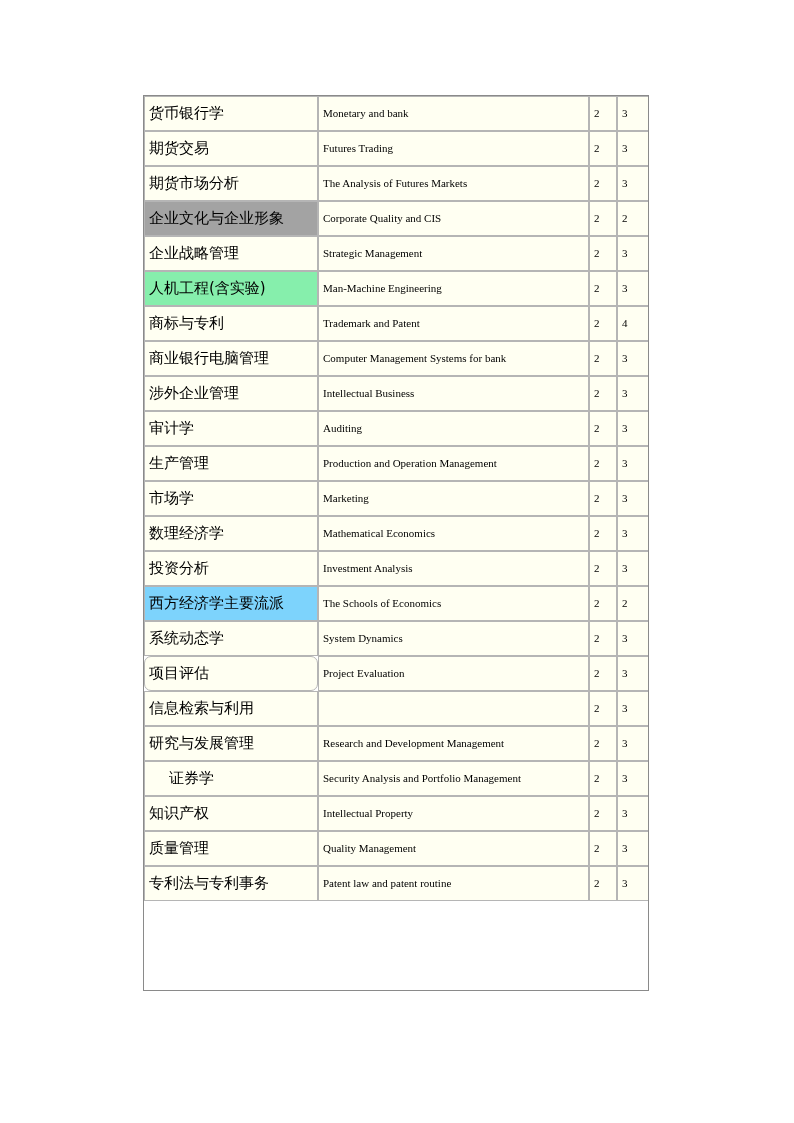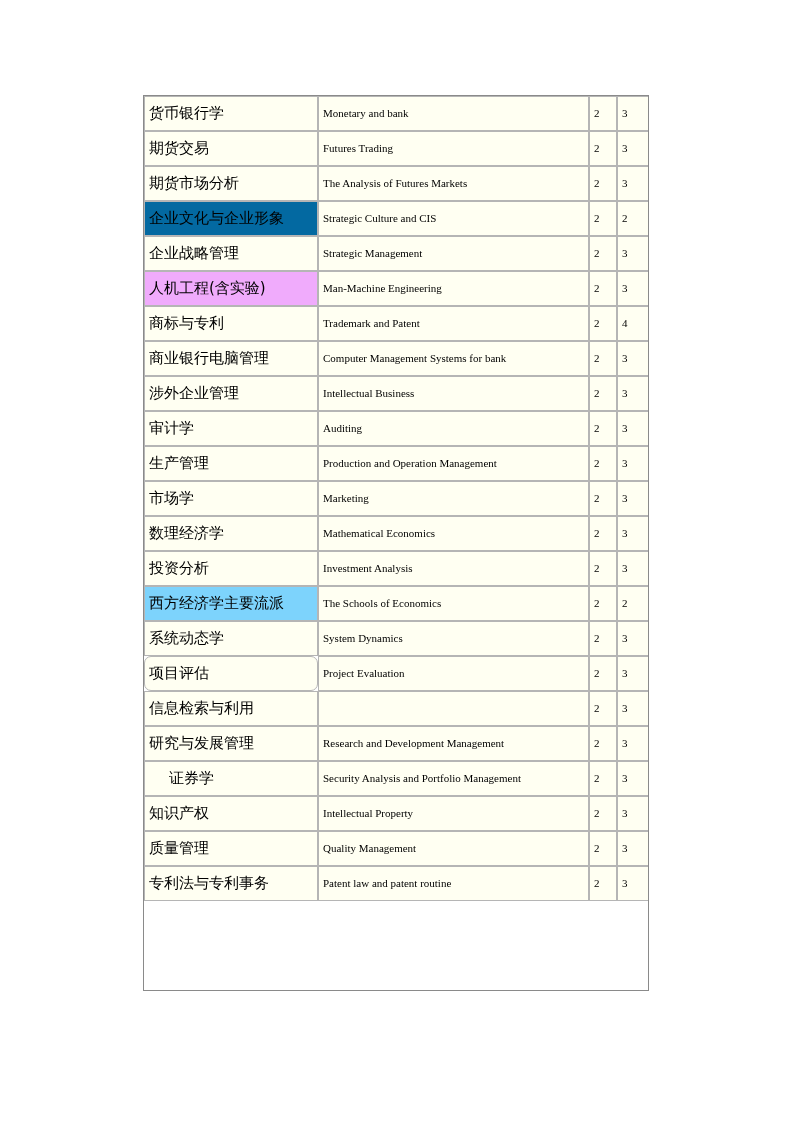--- a/index.html
+++ b/index.html
@@ -120,33 +120,33 @@
             <td class="num" style="border-color: rgb(181, 181, 181); background-color: rgb(255, 255, 242);">2</td>
             <td class="num" style="border-color: rgb(181, 181, 181); background-color: rgb(255, 255, 242);">3</td>
           </tr>
           <tr>
             <td class="cn" style="border-color: rgb(181, 181, 181); background-color: rgb(255, 255, 242);">期货市场分析</td>
             <td class="en" style="border-color: rgb(181, 181, 181); background-color: rgb(255, 255, 242);">The Analysis of Futures Markets</td>
             <td class="num" style="border-color: rgb(181, 181, 181); background-color: rgb(255, 255, 242);">2</td>
             <td class="num" style="border-color: rgb(181, 181, 181); background-color: rgb(255, 255, 242);">3</td>
           </tr>
           <tr>
-            <td class="cn" style="border-color: rgb(181, 181, 181); background-color: #0369a1; margin-top: 20px;">企业文化与企业形象</td>
-            <td class="en" style="border-color: rgb(181, 181, 181); background-color: rgb(255, 255, 242);">Strategic Culture and CIS</td>
+            <td class="cn" style="border-color: rgb(181, 181, 181); background-color: #a3a3a3; margin-top: 20px;">企业文化与企业形象</td>
+            <td class="en" style="border-color: rgb(181, 181, 181); background-color: rgb(255, 255, 242);">Corporate Quality and CIS</td>
             <td class="num" style="border-color: rgb(181, 181, 181); background-color: rgb(255, 255, 242);">2</td>
             <td class="num" style="border-color: rgb(181, 181, 181); background-color: rgb(255, 255, 242);">2</td>
           </tr>
           <tr>
             <td class="cn" style="border-color: rgb(181, 181, 181); background-color: rgb(255, 255, 242);">企业战略管理</td>
             <td class="en" style="border-color: rgb(181, 181, 181); background-color: rgb(255, 255, 242);">Strategic Management</td>
             <td class="num" style="border-color: rgb(181, 181, 181); background-color: rgb(255, 255, 242);">2</td>
             <td class="num" style="border-color: rgb(181, 181, 181); background-color: rgb(255, 255, 242);">3</td>
           </tr>
           <tr>
-            <td class="cn" style="border-color: rgb(181, 181, 181); background-color: #f0abfc; margin-left: 46px;">人机工程(含实验)</td>
+            <td class="cn" style="border-color: rgb(181, 181, 181); background-color: #86efac; margin-left: 46px;">人机工程(含实验)</td>
             <td class="en" style="border-color: rgb(181, 181, 181); background-color: rgb(255, 255, 242);">Man-Machine Engineering</td>
             <td class="num" style="border-color: rgb(181, 181, 181); background-color: rgb(255, 255, 242);">2</td>
             <td class="num" style="border-color: rgb(181, 181, 181); background-color: rgb(255, 255, 242);">3</td>
           </tr>
           <tr>
             <td class="cn" style="border-color: rgb(181, 181, 181); background-color: rgb(255, 255, 242);">商标与专利</td>
             <td class="en" style="border-color: rgb(181, 181, 181); background-color: rgb(255, 255, 242);">Trademark and Patent</td>
             <td class="num" style="border-color: rgb(181, 181, 181); background-color: rgb(255, 255, 242);">2</td>
             <td class="num" style="border-color: rgb(181, 181, 181); background-color: rgb(255, 255, 242);">4</td>
           </tr>

